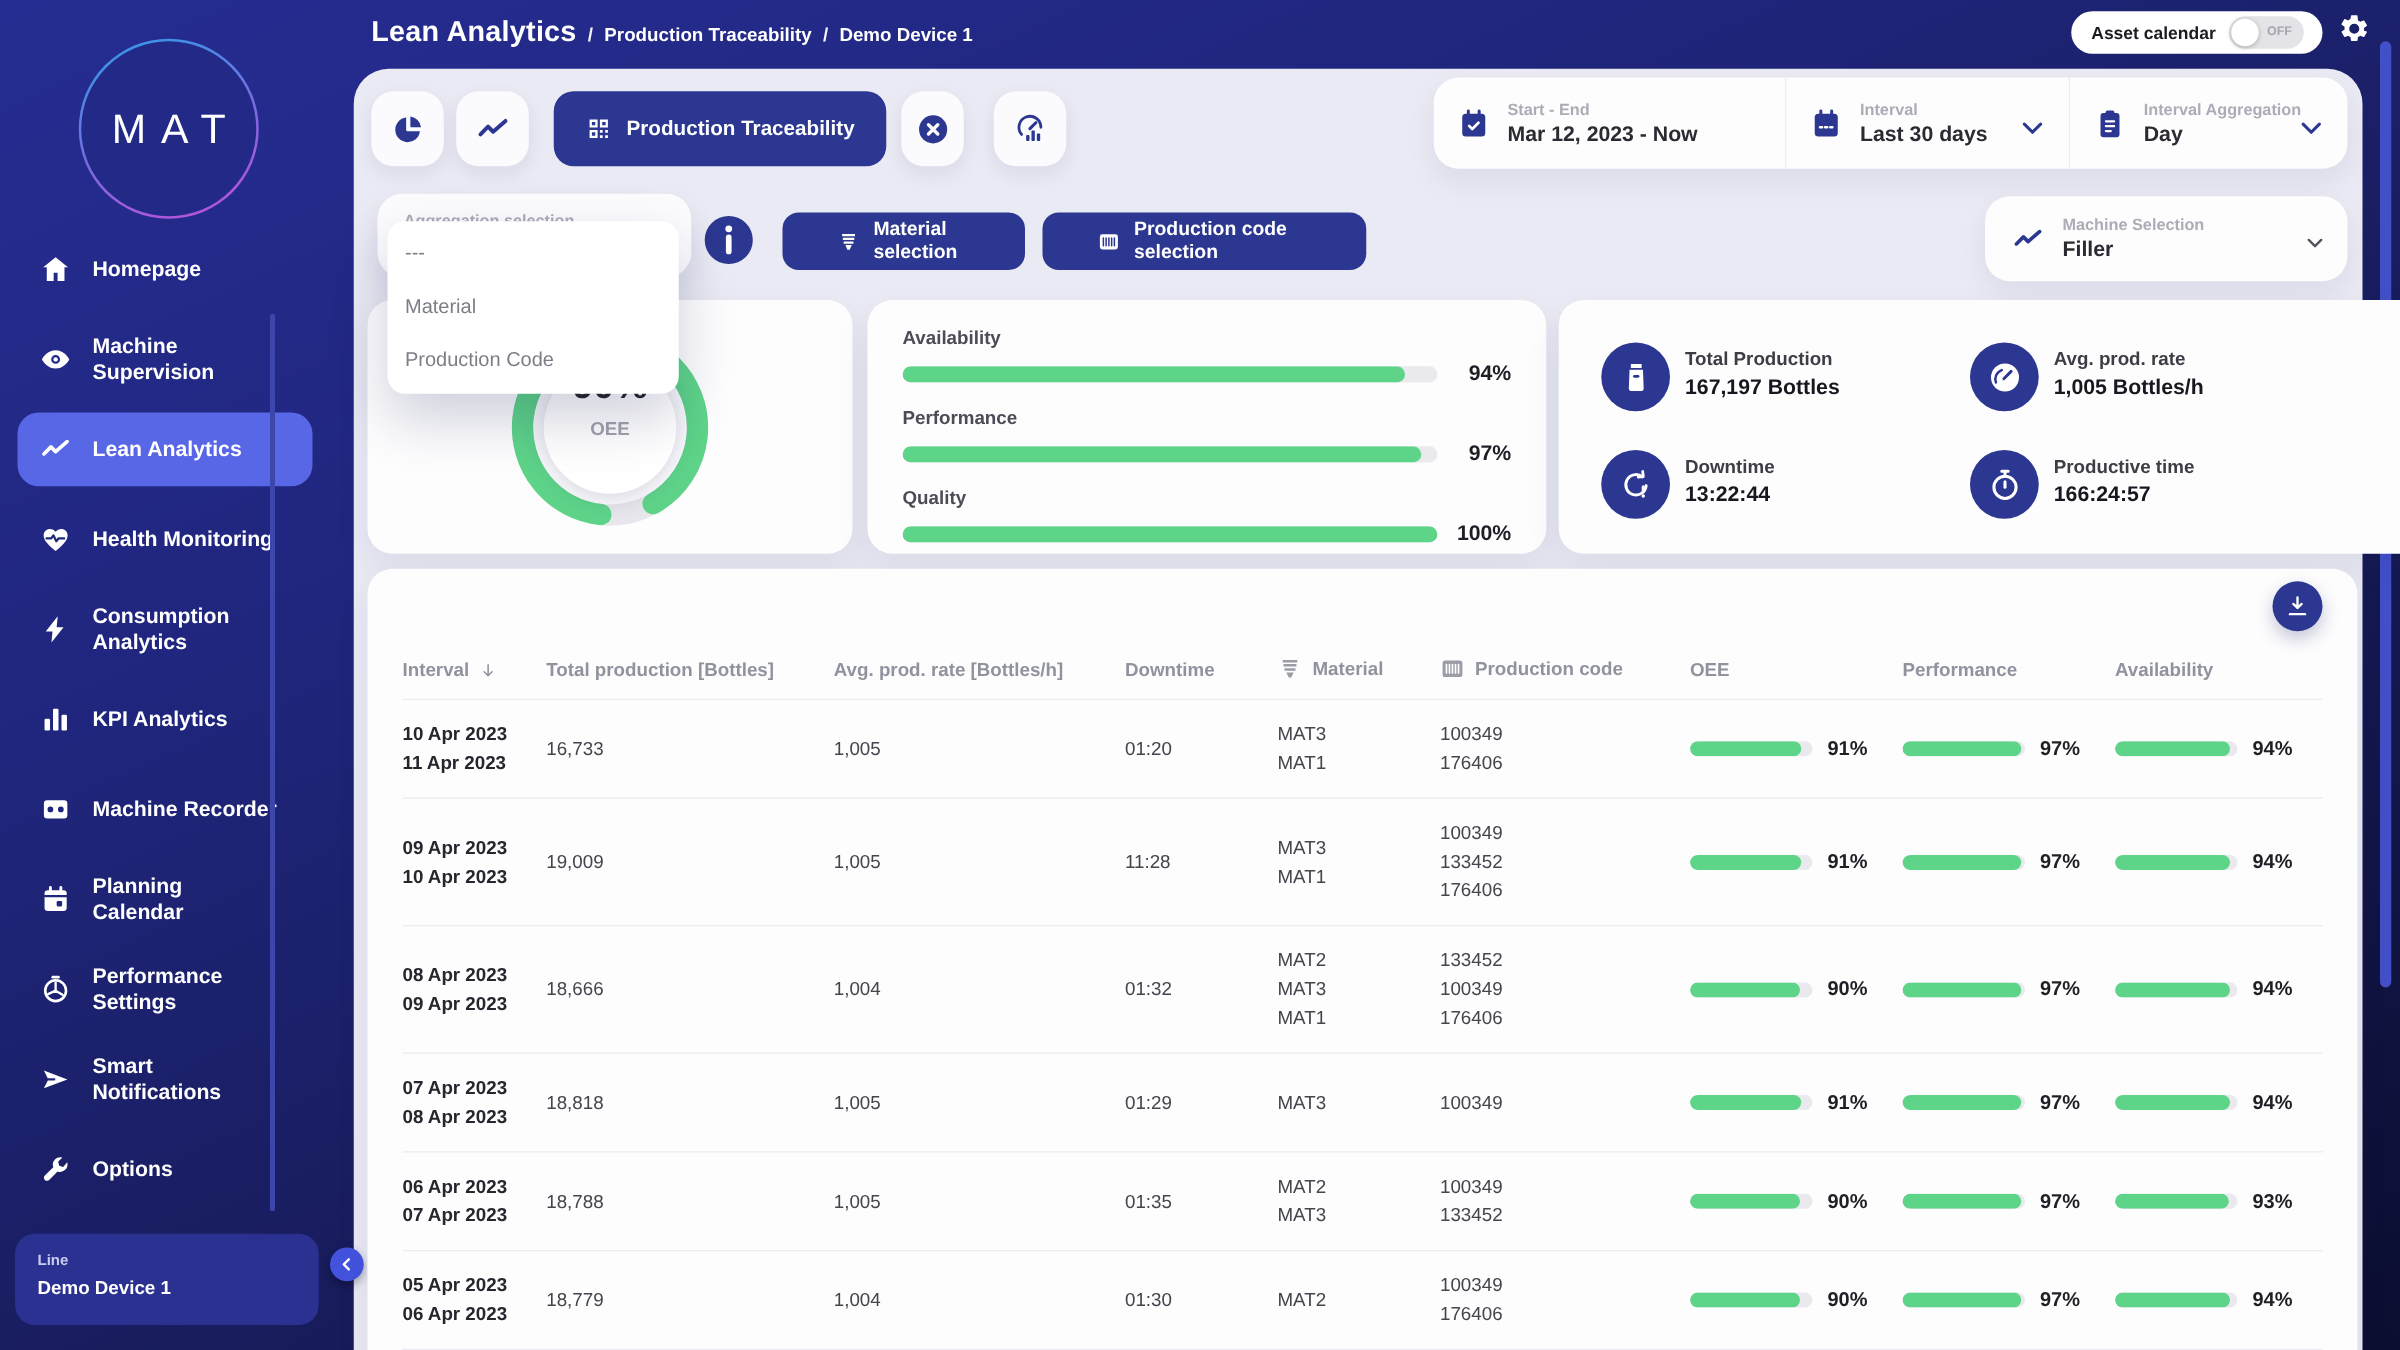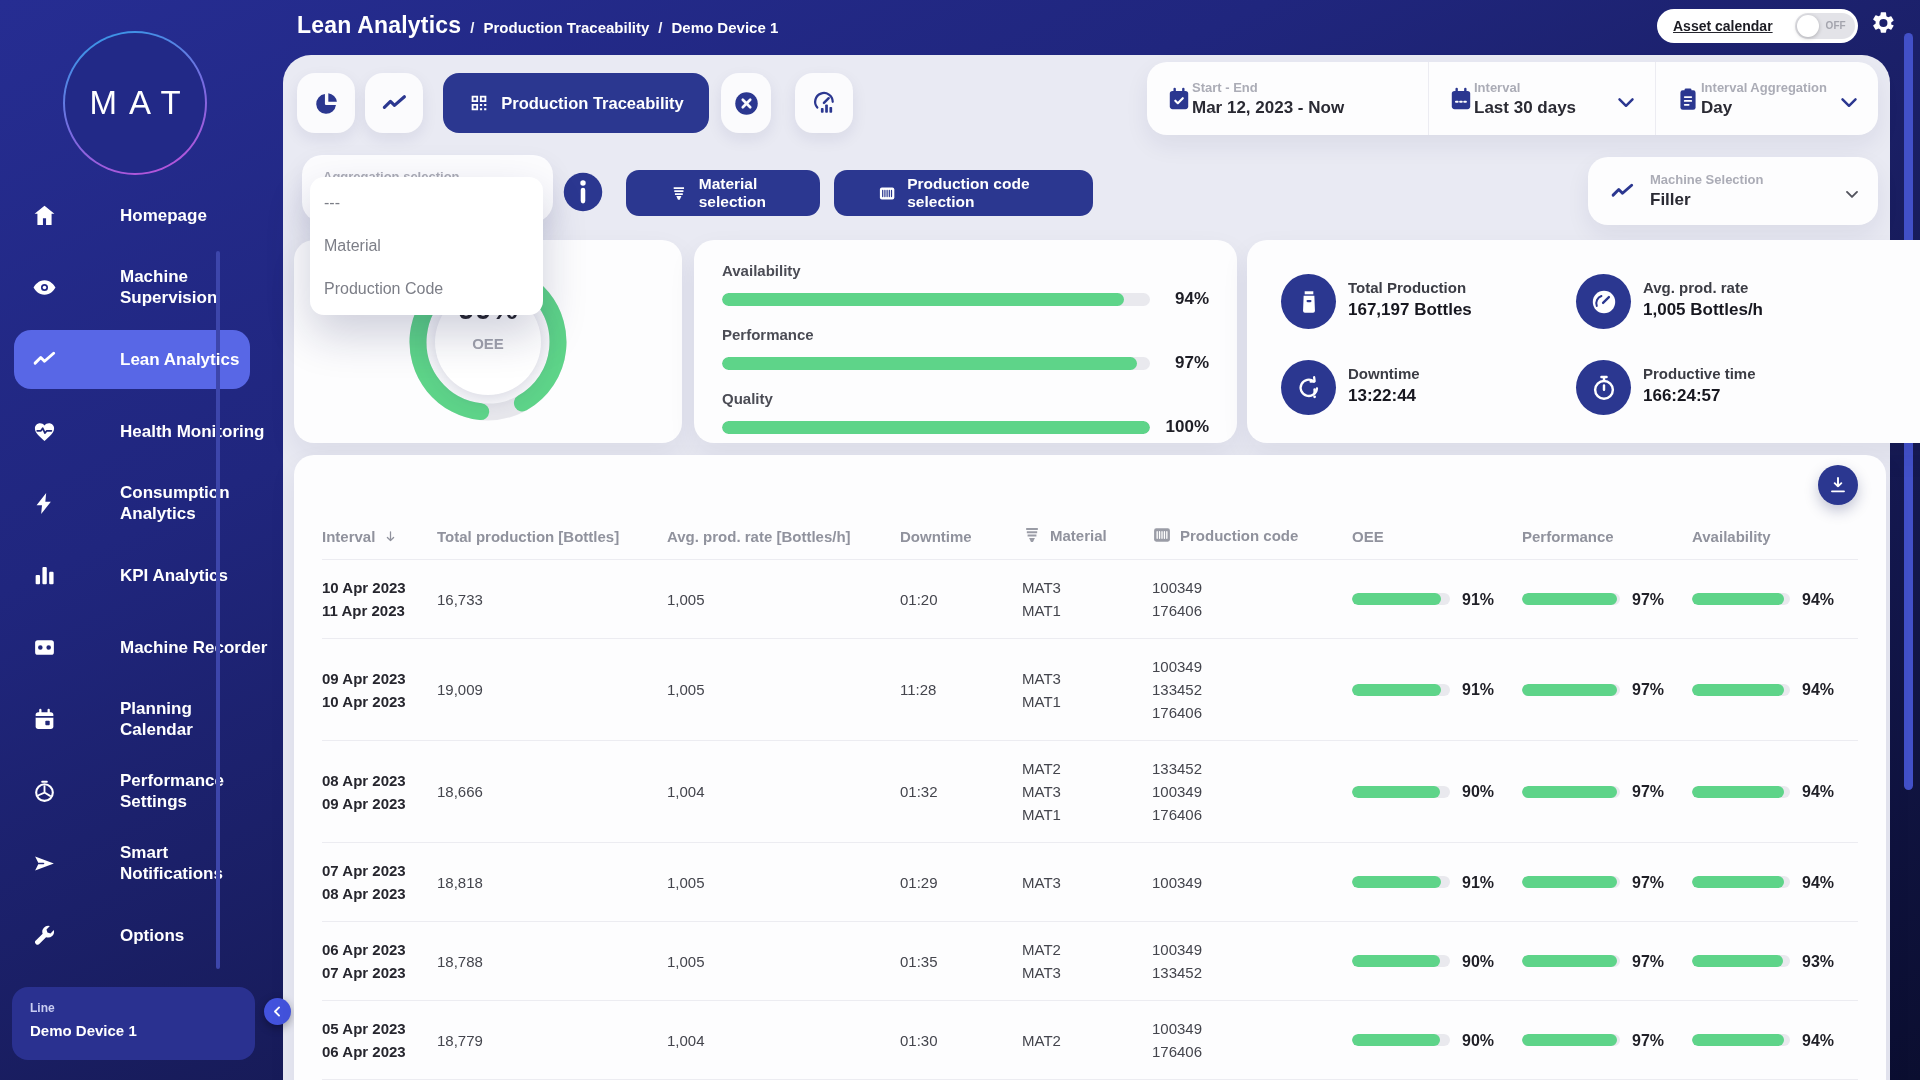--- a/index.html
+++ b/index.html
@@ -16,39 +16,39 @@
   
   .content-bg { left:283px; top:55px; width:1607px; height:1025px;
     background:#e9eaf3; border-radius:28px 28px 0 0; }
 
   
   .breadcrumb { left:297px; top:12px; height:32px; display:flex; align-items:baseline; gap:9px; color:#fff; }
   .bc-root { font-size:23px; font-weight:800; letter-spacing:.2px; }
   .bc-sep { font-size:15px; font-weight:600; opacity:.95; }
   .bc-item { font-size:15px; font-weight:600; }
   .asset-pill { left:1657px; top:9px; width:201px; height:34px; background:#fff; border-radius:17px;
-    display:flex; align-items:center; padding:0 5px 0 16px; gap:22px;text-decoration:underline; }
+    display:flex; align-items:center; padding:0 5px 0 16px; gap:10px; }
   .asset-label { font-size:14px; font-weight:700; color:#1b1b22; white-space:nowrap; }
   .toggle { width:60px; height:26px; background:#e3e3e8; border-radius:13px; position:relative; flex:0 0 auto; }
   .knob { position:absolute; left:2px; top:2px; width:22px; height:22px; border-radius:50%; background:#fff;
     box-shadow:0 1px 4px rgba(0,0,0,.25); }
   .toggle-state { position:absolute; right:9px; top:7px; font-size:10px; font-weight:700; color:#a4a5ae; }
   .gear { left:1871px; top:11px; width:25px; height:25px; color:#fff; }
 
   
   .page-scroll { left:1904px; top:33px; width:9px; height:757px; background:#4250c8; border-radius:5px; }
 
   
   .logo-ring { left:63px; top:31px; width:144px; height:144px; border-radius:50%;
     background:linear-gradient(160deg,#2f9ee8 0%,#7b6ae0 55%,#c44fd9 100%); padding:2px; }
   .logo-inner { width:100%; height:100%; border-radius:50%; background:#222987;
     display:flex; align-items:center; justify-content:center; }
   .logo-text { color:#fff; font-size:33px; font-weight:300; letter-spacing:12px; padding-left:12px; }
   .nav { left:0; top:179px; width:283px; }
-  .nav-item { height:72px; display:flex; align-items:center; padding-left:32px; cursor:pointer; position:relative;gap:46px; }
+  .nav-item { height:72px; display:flex; align-items:center; padding-left:32px; cursor:pointer; position:relative; }
   .nav-icon { width:25px; height:25px; color:#fff; flex:0 0 auto; --c2:#212878; }
   .nav-label { margin-left:17px; color:#fff; font-size:17px; font-weight:700; line-height:21px; }
   .nav-item.active::before { content:""; position:absolute; left:14px; top:7px; width:236px; height:59px;
     background:#5867e6; border-radius:17px; }
   .nav-item.active .nav-icon, .nav-item.active .nav-label { position:relative; z-index:1; }
   .nav-item.active .nav-icon { --c2:#5867e6; }
   .side-scroll { left:216px; top:251px; width:4px; height:718px; background:#3d46ab; border-radius:2px; }
   .device-card { left:12px; top:987px; width:243px; height:73px; background:#2a3190; border-radius:16px; padding:14px 18px; }
   .device-label { color:#c9cdf2; font-size:12px; font-weight:600; }
   .device-name { color:#fff; font-size:15px; font-weight:600; margin-top:7px; }
@@ -64,21 +64,21 @@
   .primary { background:#2b3790; color:#fff; border-radius:16px; display:flex; align-items:center; justify-content:center;
     gap:11px; font-weight:700; cursor:pointer; }
   .primary .icon { color:#fff; --c2:#2b3790; }
 
   
   .date-pill { left:1147px; top:62px; width:731px; height:73px; background:#fdfdfe; border-radius:20px;
     display:flex; box-shadow:0 10px 24px rgba(25,30,90,.07); }
   .date-sec { display:flex; align-items:center; padding-left:19px; position:relative; }
   .date-sec + .date-sec { border-left:1px solid #ececf2; }
   .date-sec .icon { width:26px; height:26px; color:#2b3790; --c2:#ffffff; flex:0 0 auto; }
-  .date-texts { }
+  .date-texts { margin-left:14px; }
   .date-label { font-size:13px; color:#abacb6; font-weight:600; }
   .date-value { font-size:17px; color:#2a2a33; font-weight:700; margin-top:3px; white-space:nowrap; }
   .chev { width:20px; height:20px; color:#53545e; position:absolute; right:16px; top:27px; }
 
   
   .agg-pill { left:302px; top:155px; width:251px; height:67px; background:#fcfcfe; border-radius:20px;
     box-shadow:0 10px 24px rgba(25,30,90,.08); padding:14px 0 0 21px; }
   .agg-label { font-size:13px; color:#abacb6; font-weight:600; }
   .menu { left:310px; top:177px; width:233px; height:138px; background:#fff; border-radius:14px;
     box-shadow:0 20px 45px rgba(20,25,80,.20); z-index:40; padding:4px 0; display:flex; flex-direction:column; }

